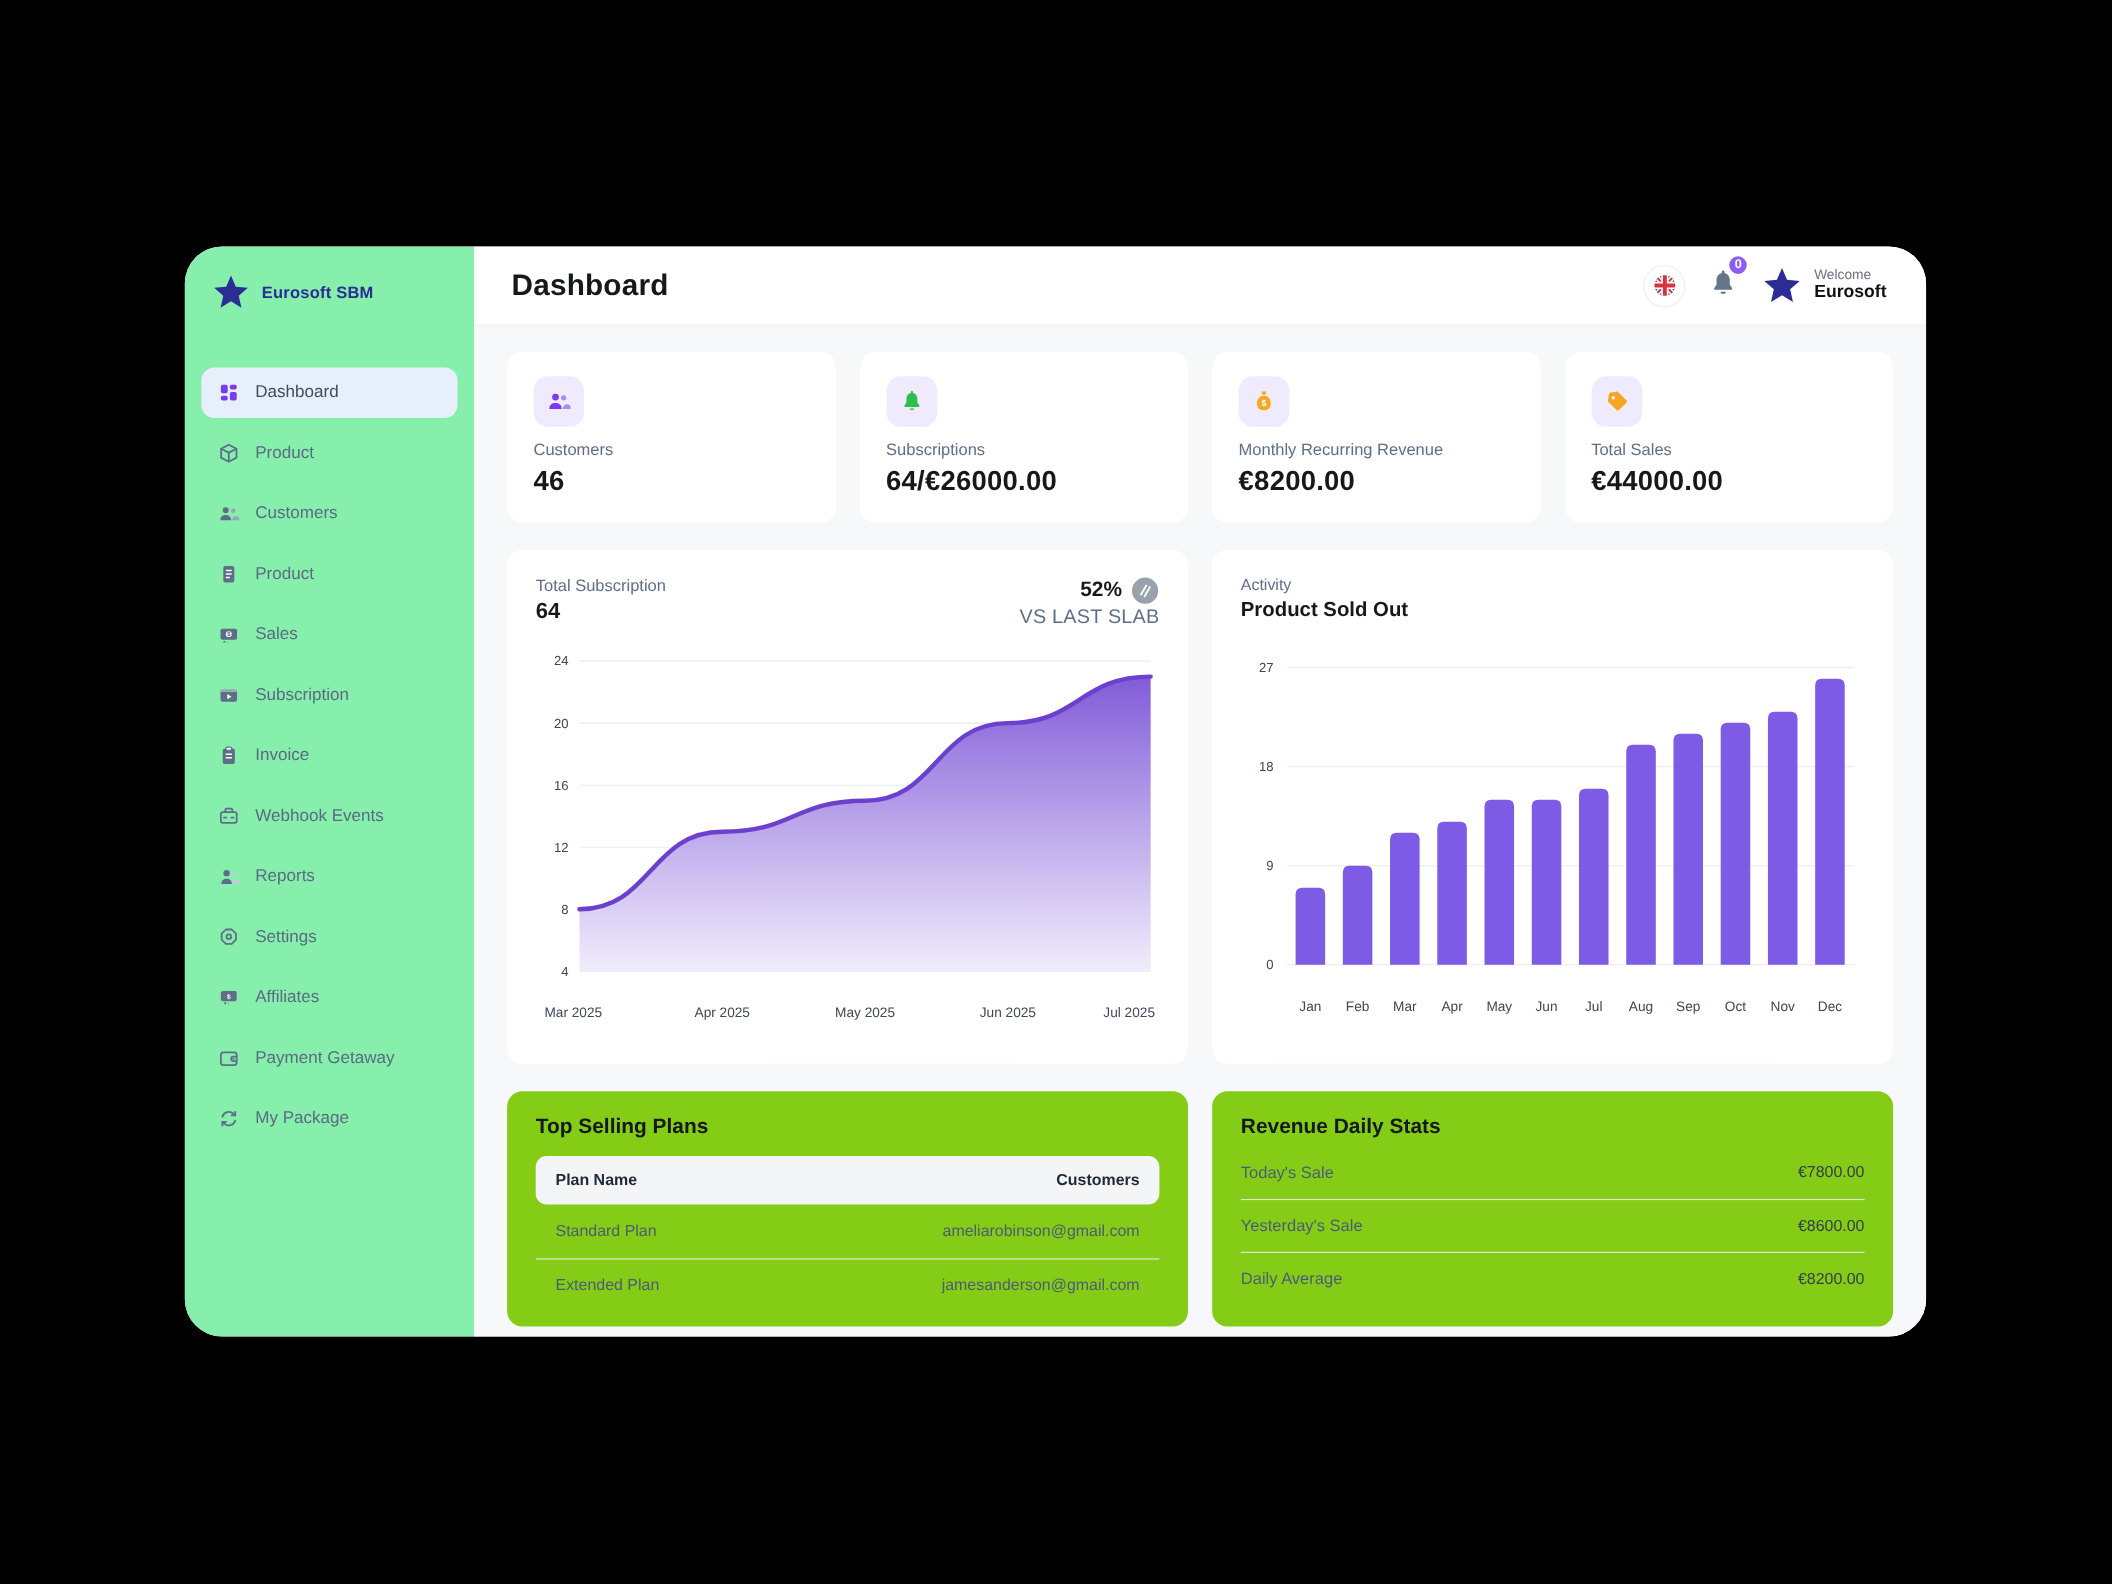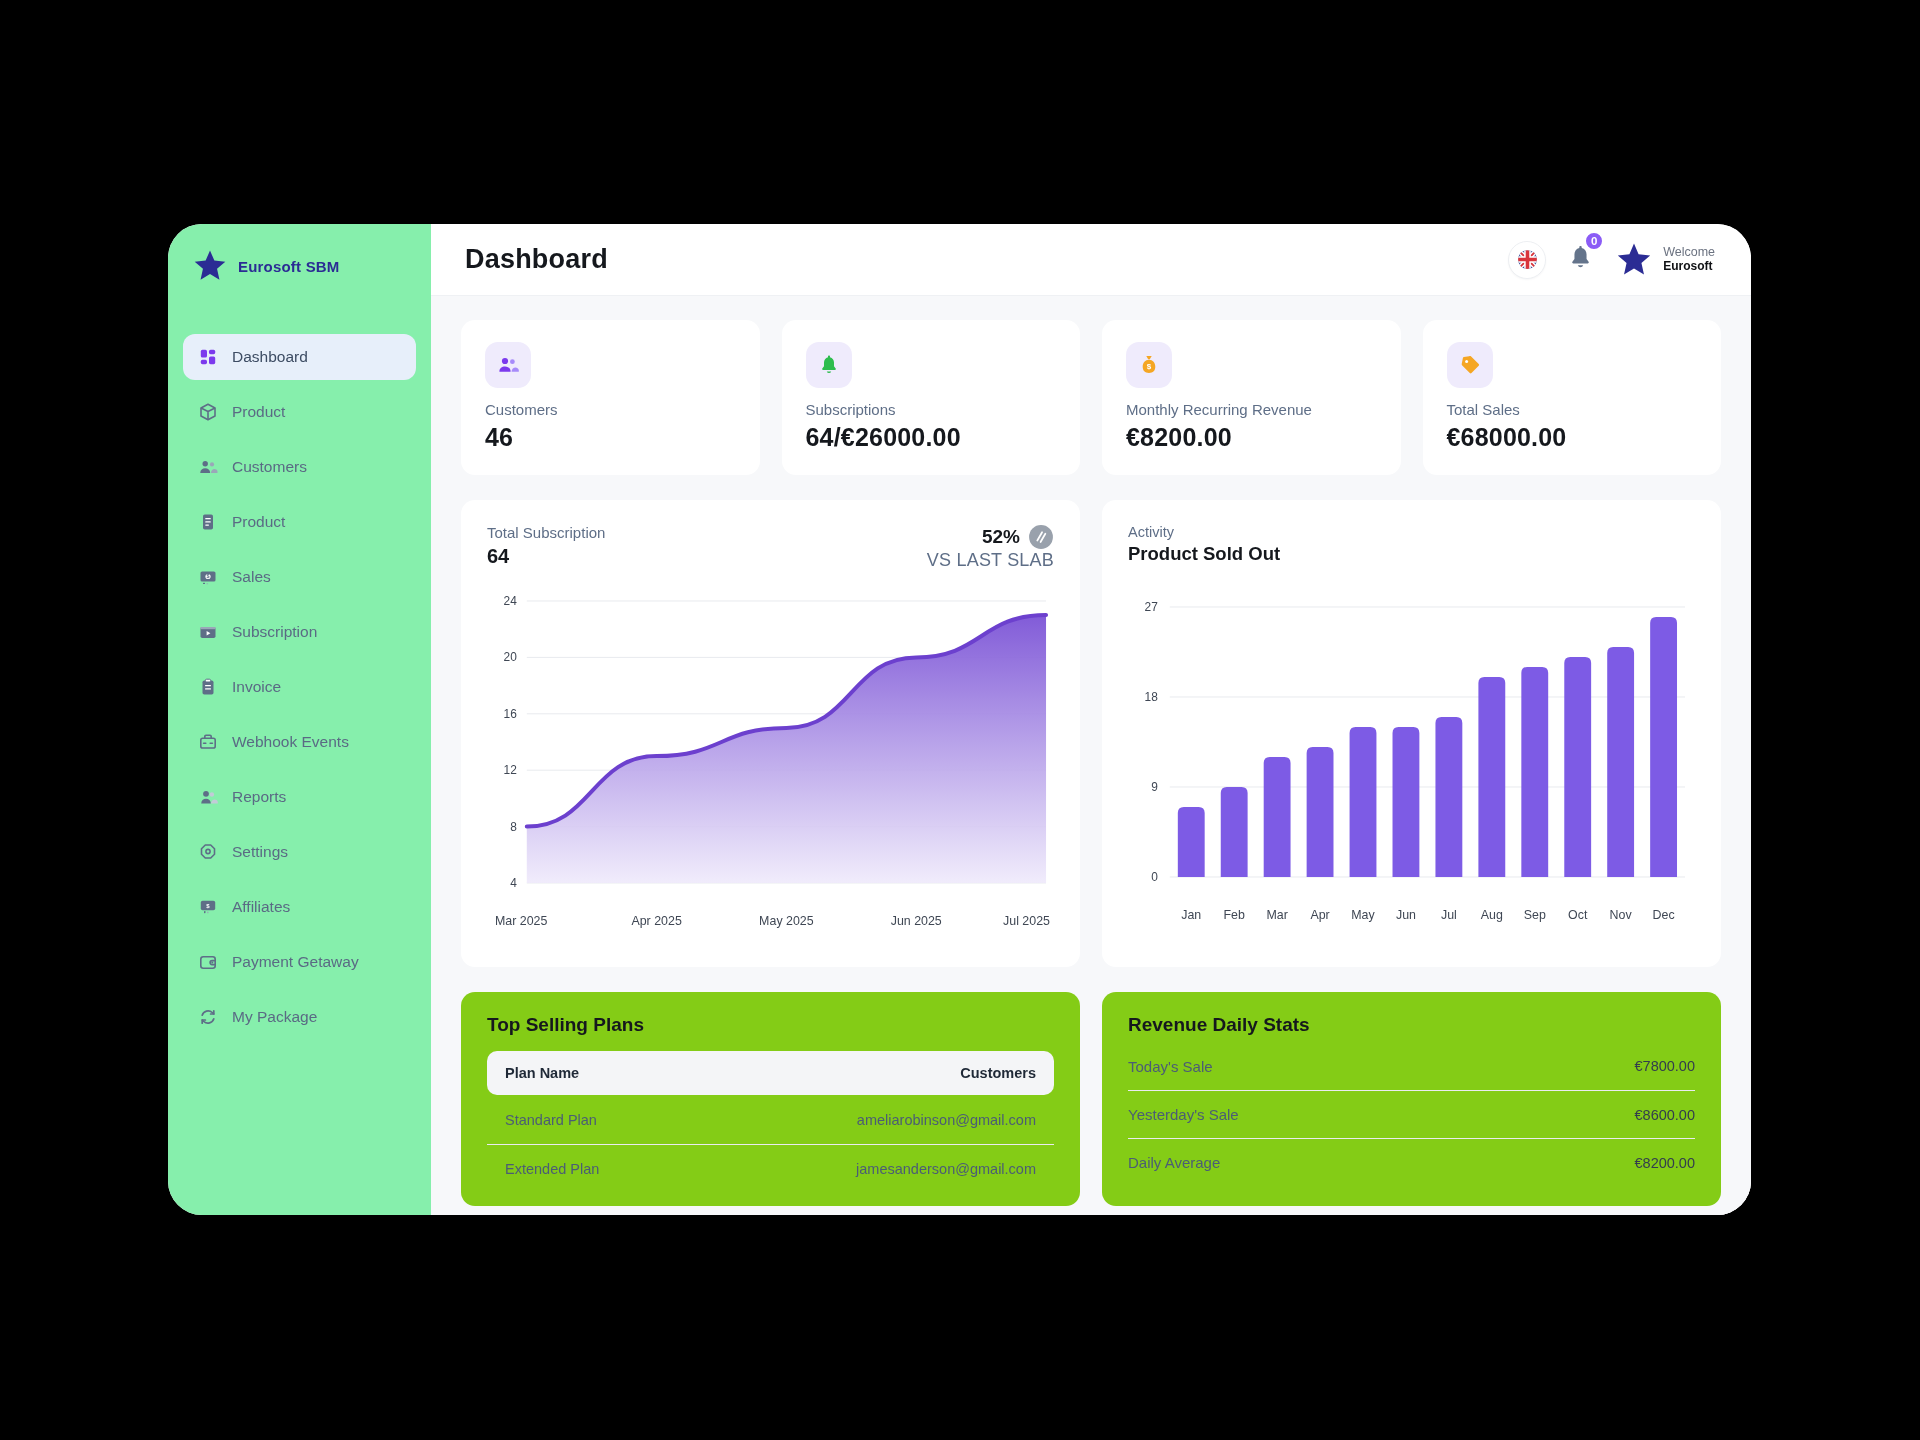--- a/index.html
+++ b/index.html
@@ -19,21 +19,21 @@
   .main { flex:1; min-width:0; display:flex; flex-direction:column; background:#fff; }
   .topbar { height:71px; display:flex; align-items:center; justify-content:space-between; padding:0 36px 0 34px; }
   .topbar-title { font-size:27px; font-weight:600; color:#15181D; letter-spacing:.2px; }
   .topbar-right { display:flex; align-items:center; gap:20px; }
   .flag-btn { width:38px; height:38px; border-radius:50%; background:#fff; border:1px solid #EDEFF2; display:grid; place-items:center; cursor:pointer; box-shadow:0 1px 2px rgba(16,24,40,.04); }
   .bell-wrap { position:relative; cursor:pointer; }
   .bell-badge { position:absolute; top:-12px; right:-9px; min-width:20px; height:20px; border-radius:10px; background:#8B5CF6; color:#fff; font-size:11.5px; font-weight:700; display:grid; place-items:center; border:2.5px solid #fff; padding:0 4px; }
   .user { display:flex; align-items:center; gap:10px; cursor:pointer; }
   .user-texts { line-height:1.15; }
   .user-welcome { font-size:12.5px; color:#6B7280; }
-  .user-name { font-size:12px; font-weight:700; color:#101114; }
+  .user-name { font-size:16px; font-weight:700; color:#101114; }
 
   .content { flex:1; background:#F7F8FA; border-top:1px solid #EFF1F4; padding:24px 30px 0; }
 
   
   .stats-row { display:flex; gap:22px; }
   .stat-card { flex:1; background:#fff; border-radius:14px; padding:22px 24px; height:155px; }
   .icon-tile { width:46px; height:46px; border-radius:13px; background:#EFEBFC; display:grid; place-items:center; }
   .stat-label { margin-top:13px; font-size:15px; color:#5E6E87; }
   .stat-value { margin-top:5px; font-size:25px; font-weight:700; color:#15181D; letter-spacing:.2px; }
 
@@ -287,21 +287,21 @@
           <div class="stat-value">€8200.00</div>
         </div>
         <div class="stat-card">
           <div class="icon-tile">
             <svg width="24" height="24" viewBox="0 0 24 24">
                 <path d="M11.2 3.3c.5-.5 1.2-.5 1.7 0l7.8 7.8c.5.5.5 1.2 0 1.7l-7.2 7.2c-.5.5-1.2.5-1.7 0l-7.8-7.8a1.2 1.2 0 0 1-.3-1.1l1.2-6.2c.1-.5.5-.9 1-1z" fill="#F5A623"></path>
                 <circle cx="8.6" cy="8.6" r="1.5" fill="#fff"></circle>
               </svg>
           </div>
           <div class="stat-label">Total Sales</div>
-          <div class="stat-value">€68000.00</div>
+          <div class="stat-value">€44000.00</div>
         </div>
       </div>
 
       <div class="charts-row">
         <div class="chart-card">
           <div class="sub-head">
             <div>
               <div class="sub-label">Total Subscription</div>
               <div class="sub-value">64</div>
             </div>

